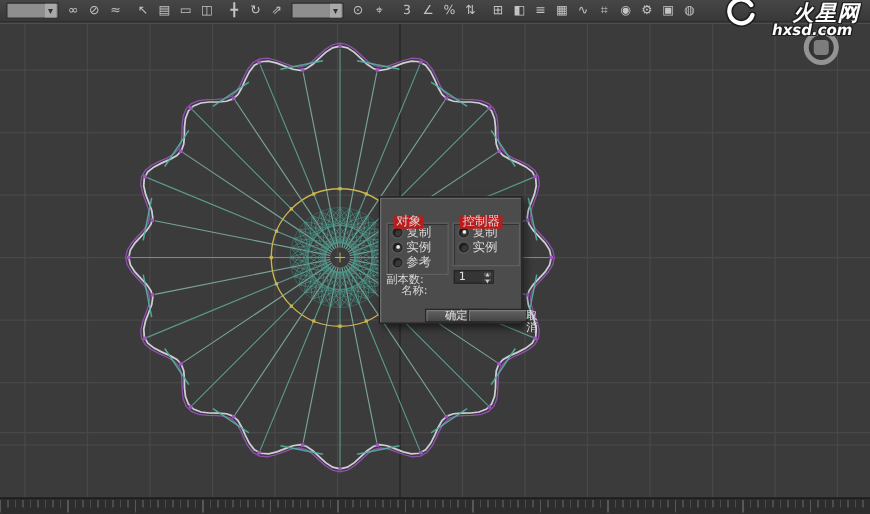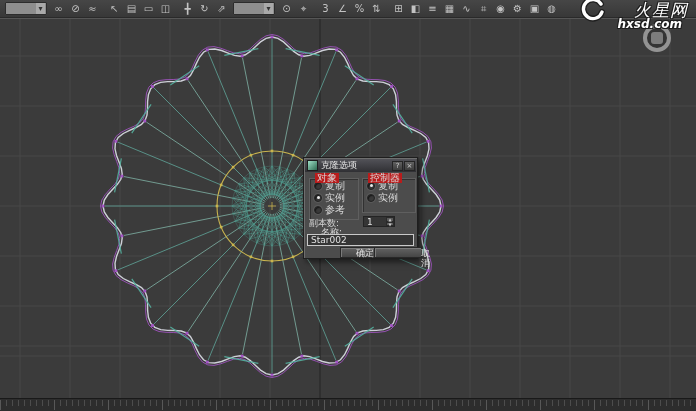--- a/index.html
+++ b/index.html
@@ -67,21 +67,21 @@
         font-family:"DejaVu Sans",sans-serif;}
   .dlg-btn{position:absolute;top:89px;height:11px;background:linear-gradient(#626262,#454545);
         border:1px solid #272727;box-shadow:inset 1px 1px 0 #7a7a7a;
         color:#e0e0e0;font-size:9px;line-height:10px;text-align:center;box-sizing:border-box;}
   #btn-ok{left:36px;width:50px;}
   #btn-cancel{left:70px;width:34px;padding-left:46px;}
 
   
   #watermark{position:absolute;right:4px;top:0;width:120px;height:34px;z-index:20;
         pointer-events:none;}
-  #wm-title{position:absolute;right:4px;top:-1px;font-size:17px;font-weight:normal;
+  #wm-title{position:absolute;right:4px;top:-1px;font-size:17px;font-weight:bold;
         font-style:italic;color:#fff;letter-spacing:1px;
         text-shadow:1px 1px 0 #1e1e1e,-1px -1px 0 #1e1e1e,1px -1px 0 #1e1e1e,-1px 1px 0 #1e1e1e;}
   #wm-sub{position:absolute;right:10px;top:17px;font-size:12px;font-weight:bold;
         font-style:italic;color:#fff;
         text-shadow:1px 1px 0 #1e1e1e,-1px -1px 0 #1e1e1e,1px -1px 0 #1e1e1e,-1px 1px 0 #1e1e1e;padding-left:34px;}
   #wm-logo{position:absolute;right:86px;top:0px;}
   #wm-badge{position:absolute;right:25px;top:24px;width:28px;height:28px;z-index:19;
         border:4px solid rgba(165,165,165,.85);border-radius:50%;
         background:rgba(45,45,45,.5);box-sizing:border-box;}
   #wm-badge::after{content:"";position:absolute;left:4px;top:4px;width:12px;height:12px;
@@ -323,26 +323,20 @@
         <line x1="256.6926627053964" y1="168.04481869954856" x2="305.2587844921018" y2="227.22280932078408" stroke="#4f9b8d" stroke-width="0.55" opacity="0.85"></line>
         <line x1="264.1963871193549" y1="165.7685887838708" x2="312" y2="205" stroke="#4f9b8d" stroke-width="0.55" opacity="0.85"></line>
         <line x1="264.1963871193549" y1="165.7685887838708" x2="300.2842712474619" y2="233.2842712474619" stroke="#4f9b8d" stroke-width="0.55" opacity="0.85"></line>
         <circle cx="272" cy="205" r="40" fill="none" stroke="#4f9b8d" stroke-width="0.6" opacity="0.5"></circle>
         <circle cx="272" cy="205" r="15" fill="none" stroke="#4f9b8d" stroke-width="0.6" opacity="0.5"></circle>
         <line x1="268" y1="205" x2="276" y2="205" stroke="#c9b44e" stroke-width="0.8"></line>
         <line x1="272" y1="201" x2="272" y2="209" stroke="#c9b44e" stroke-width="0.8"></line>
       </svg>
 
     <div id="dialog">
-      <div id="dlg-titlebar">
-        <div id="dlg-icon"></div>
-        <div id="dlg-title">克隆选项</div>
-        <div class="dlg-tbtn">?</div>
-        <div class="dlg-tbtn">×</div>
-      </div>
 
       <div class="group" id="grp-object">
         <div class="group-label">对象</div>
         <div id="obj-radios">
             <div class="radio-row">
               <span class="radio"></span>
               <span class="radio-label">复制</span>
             </div>
             <div class="radio-row">
               <span class="radio sel"></span>
@@ -374,21 +368,20 @@
         <div id="copies-spinner">
           <span id="copies-value">1</span>
           <div id="spin-btns">
             <div class="spin">▲</div>
             <div class="spin">▼</div>
           </div>
         </div>
       </div>
 
       <span id="name-label">名称:</span>
-      <div id="name-field">Star002</div>
 
       <div class="dlg-btn" id="btn-ok">确定</div>
       <div class="dlg-btn" id="btn-cancel">取消</div>
     </div>
   </div>
 
   <div id="watermark">
     <svg id="wm-logo" width="26" height="24" viewBox="0 0 26 24">
       <path d="M21 4 A 9.5 9.5 0 1 0 22 12" fill="none" stroke="#1e1e1e" stroke-width="6" stroke-linecap="round"></path>
       <path d="M21 4 A 9.5 9.5 0 1 0 22 12" fill="none" stroke="#ffffff" stroke-width="3.4" stroke-linecap="round"></path>

